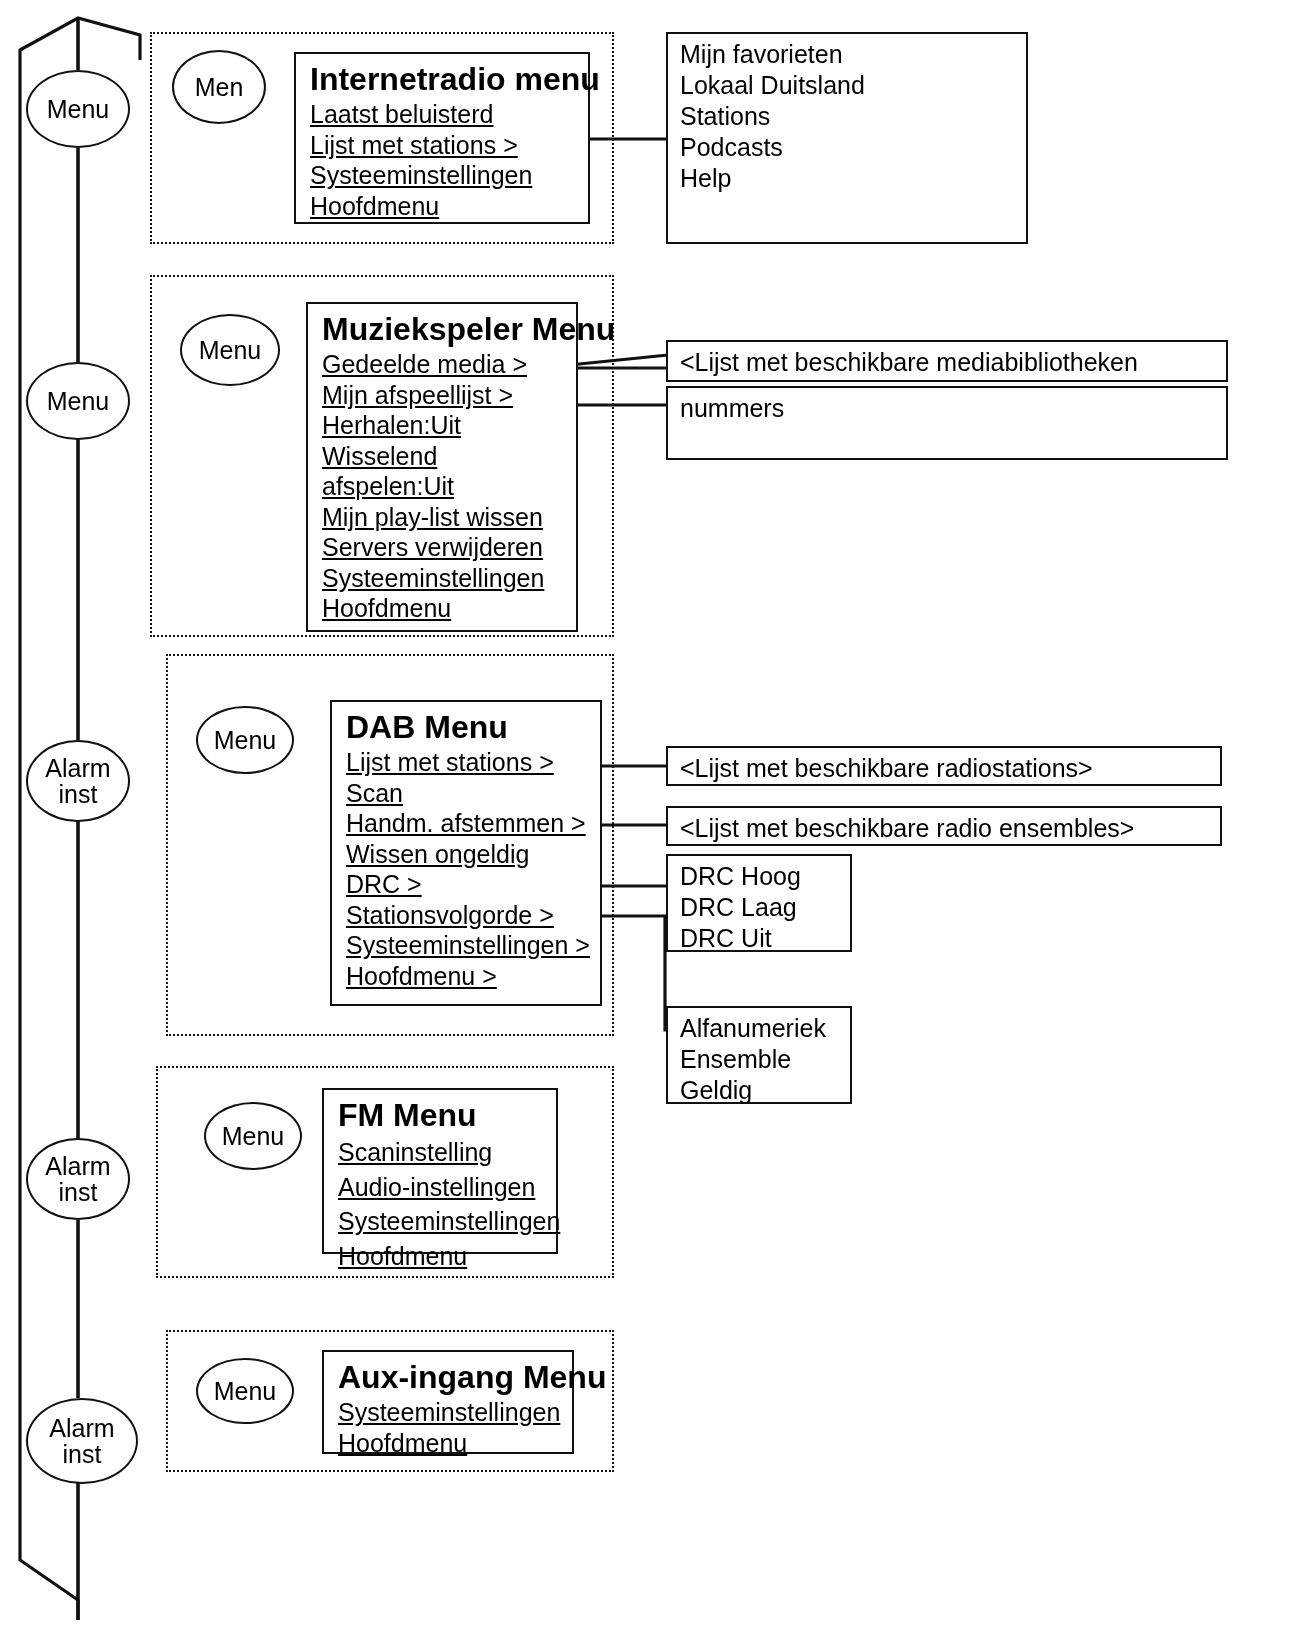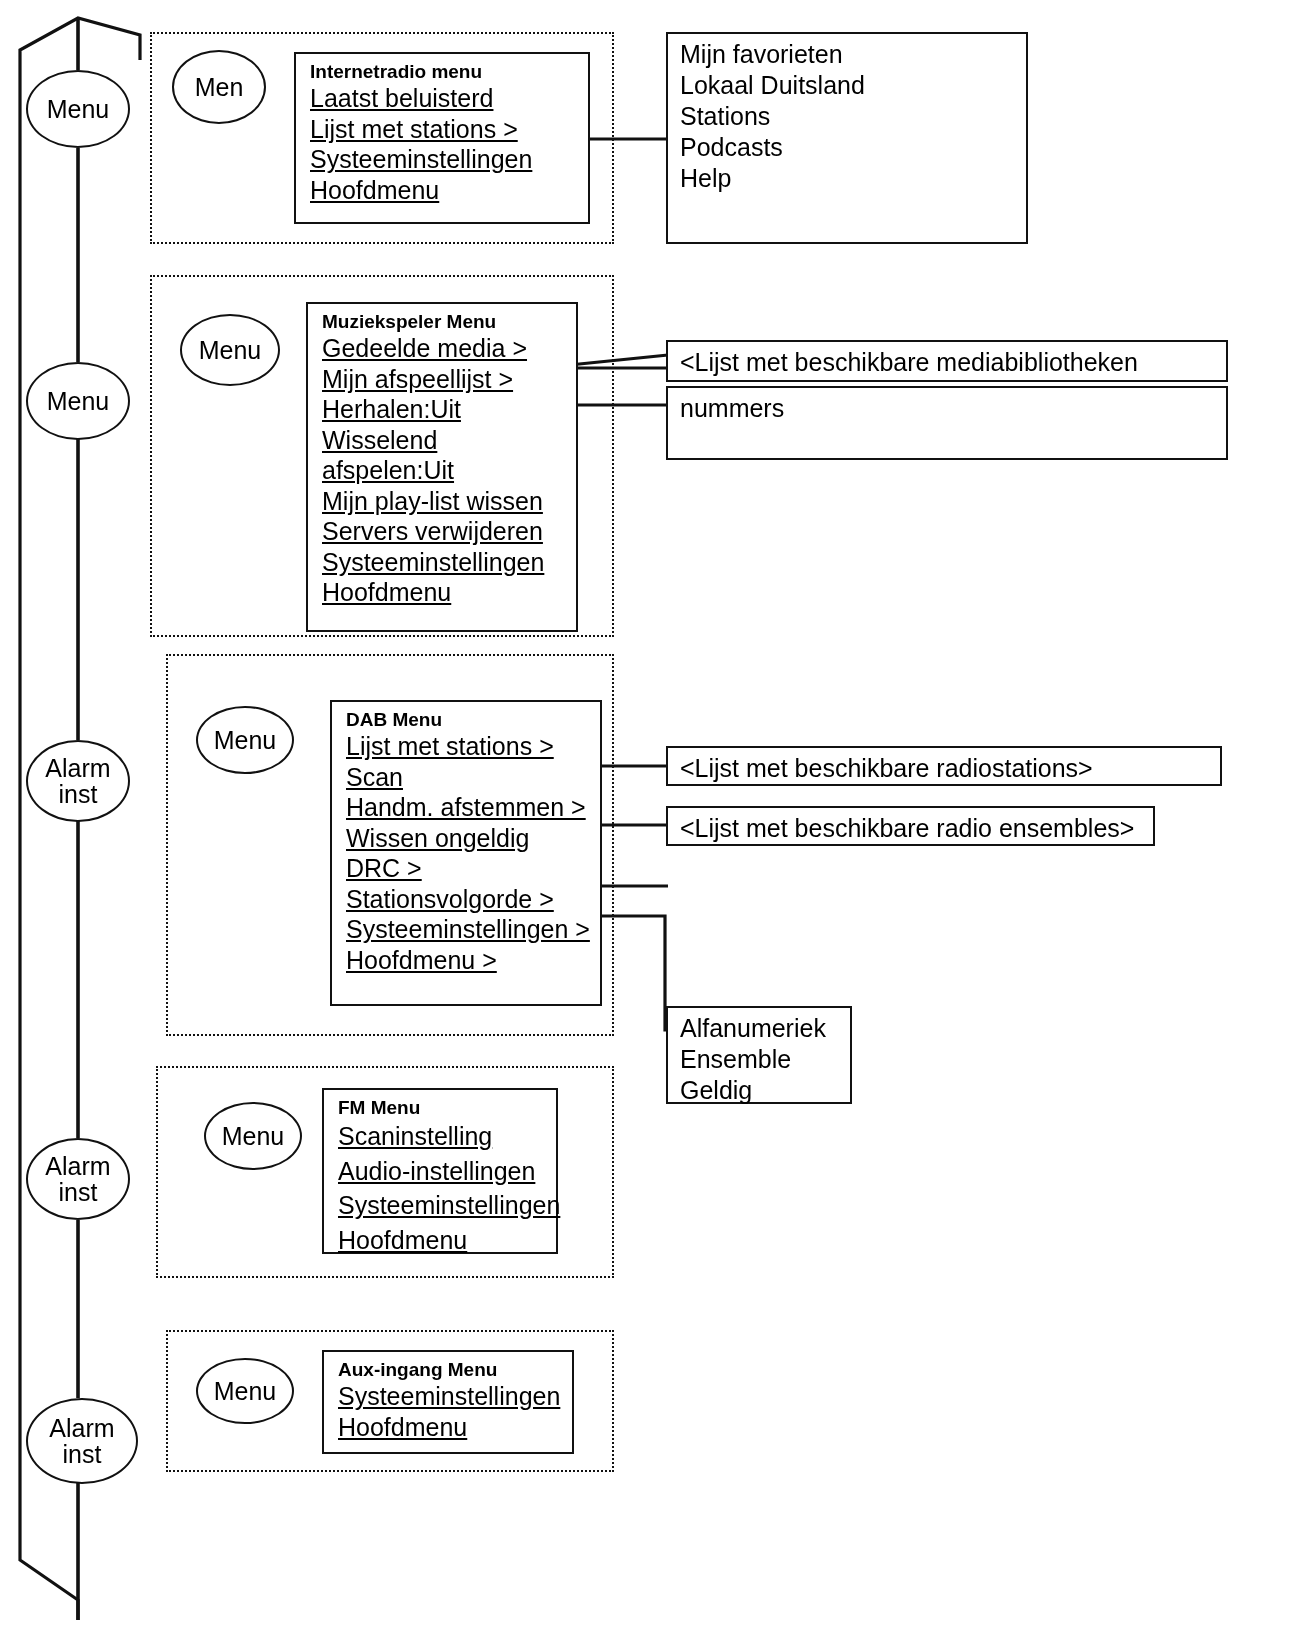--- a/index.html
+++ b/index.html
@@ -38,21 +38,21 @@
   .box{
     position:absolute;
     border:2.5px solid #111;
     background:#fff;
     box-sizing:border-box;
     z-index:4;
     padding:6px 10px 6px 14px;
   }
   .box .title{
     font-weight:bold;
-    font-size:19px;
+    font-size:32px;
     line-height:1.22;
     white-space:nowrap;
   }
   .box .item{
     font-size:25px;
     line-height:1.22;
     white-space:nowrap;
     text-decoration:underline;
   }
   .box.loose .item{line-height:1.38;}
@@ -208,24 +208,29 @@
     <div class="item">DRC &gt;</div>
     <div class="item">Stationsvolgorde &gt;</div>
     <div class="item">Systeeminstellingen &gt;</div>
     <div class="item">Hoofdmenu &gt;</div>
   </div>
 
   <div class="listbox nowrapitems" style="left:666px;top:746px;width:556px;height:40px;">
     <div class="item">&lt;Lijst met beschikbare radiostations&gt;</div>
   </div>
 
-  <div class="listbox nowrapitems" style="left:666px;top:806px;width:489px;height:40px;">
+  <div class="listbox nowrapitems" style="left:666px;top:806px;width:556px;height:40px;">
     <div class="item">&lt;Lijst met beschikbare radio ensembles&gt;</div>
   </div>
 
+  <div class="listbox nowrapitems" style="left:666px;top:854px;width:186px;height:98px;">
+    <div class="item">DRC Hoog</div>
+    <div class="item">DRC Laag</div>
+    <div class="item">DRC Uit</div>
+  </div>
 
   <div class="listbox nowrapitems" style="left:666px;top:970px;width:186px;height:98px;margin-top:36px;">
     <div class="item">Alfanumeriek</div>
     <div class="item">Ensemble</div>
     <div class="item">Geldig</div>
   </div>
 
   <div class="box loose" style="left:322px;top:1088px;width:236px;height:166px;">
     <div class="title">FM Menu</div>
     <div class="item">Scaninstelling</div>

